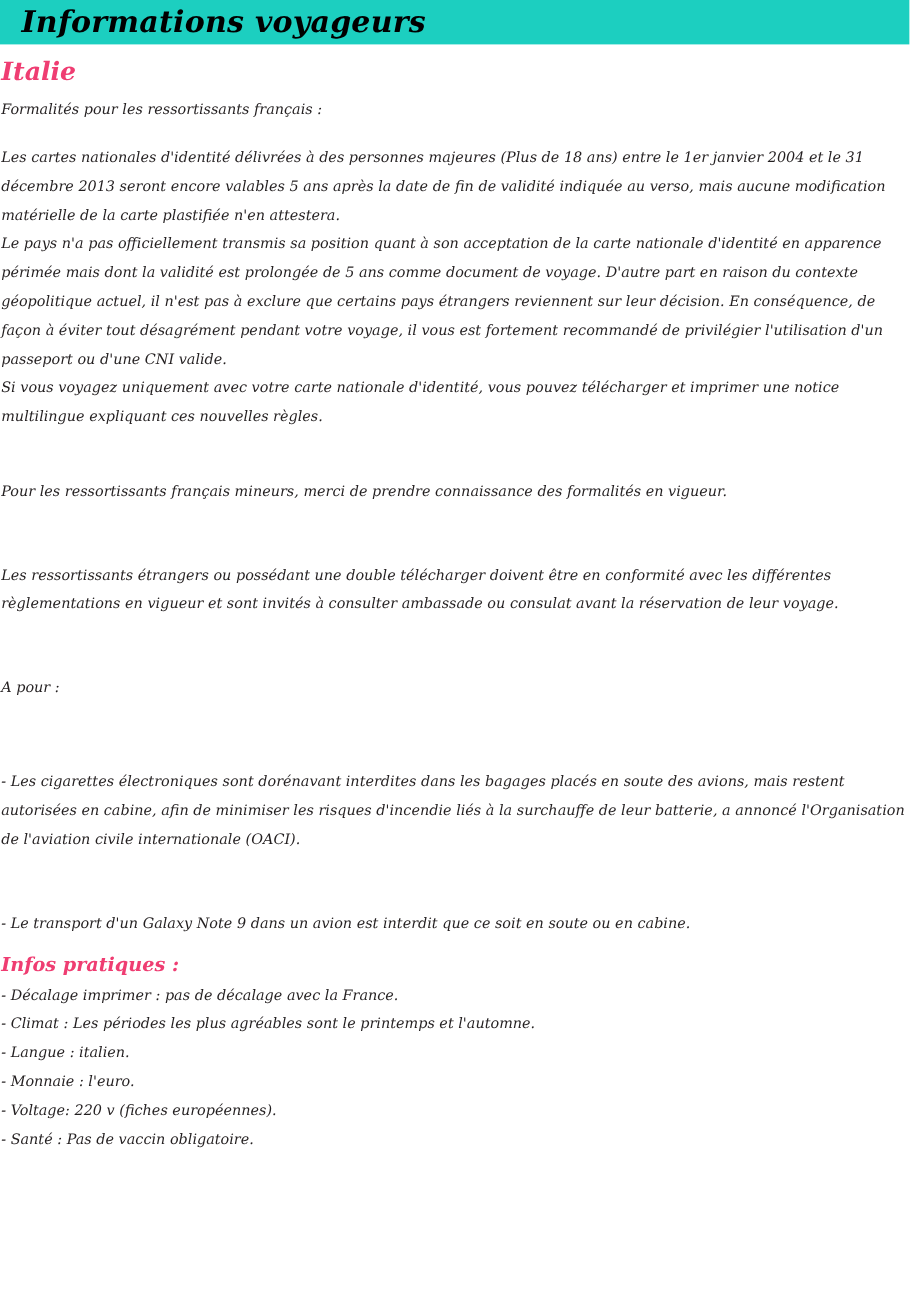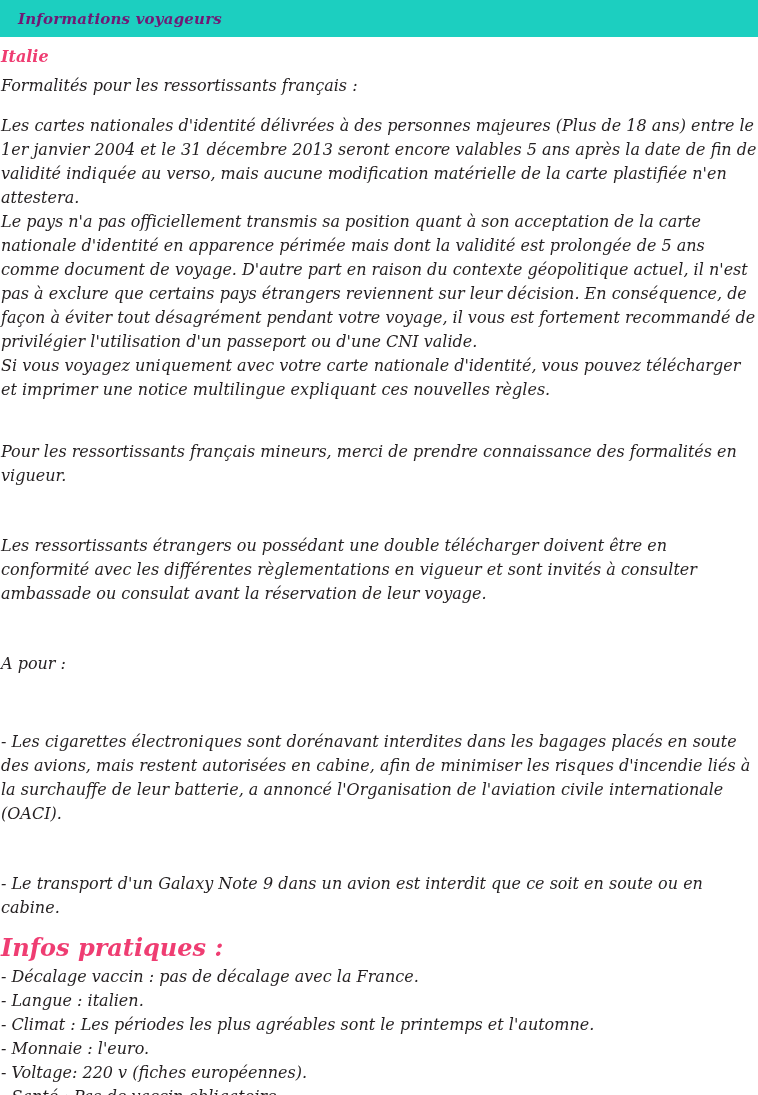--- a/index.html
+++ b/index.html
@@ -22,51 +22,51 @@
     height: 37px;
     display: flex;
     align-items: center;
     padding-left: 18px;
     box-sizing: border-box;
   }
   .banner-title {
     font-family: "DejaVu Serif", serif;
     font-style: italic;
     font-weight: bold;
-    font-size: 15px;
-    color: #701a75;
+    font-size: 25px;
+    color: #000000;
     letter-spacing: 0.2px;
   }
   .content {
     padding: 0 0 0 0;
   }
   h2.country {
     font-family: "DejaVu Serif", serif;
     font-style: italic;
     font-weight: bold;
-    font-size: 16px;
+    font-size: 21px;
     color: #ef3d72;
     margin: 11px 0 0 0;
     padding: 0 0 0 1px;
     line-height: 1.1;
   }
   h2.section {
     font-family: "DejaVu Serif", serif;
     font-style: italic;
     font-weight: bold;
-    font-size: 24px;
+    font-size: 16px;
     color: #ef3d72;
     margin: 14px 0 4px 0;
     padding: 0 0 0 1px;
     line-height: 1.15;
   }
   p.para {
     font-family: "DejaVu Serif", serif;
     font-style: italic;
-    font-size: 16px;
+    font-size: 12px;
     line-height: 24px;
     color: #231f20;
     margin: 0;
     padding: 0 0 0 1px;
   }
   .gap-lg { height: 38px; }
   .gap-sm { height: 16px; }
   .gap-xs { height: 8px; }
   .list p.para { line-height: 24px; }
 </style>
@@ -113,22 +113,22 @@
     <p class="para">- Les cigarettes électroniques sont dorénavant interdites dans les bagages placés en soute des avions, mais restent autorisées en cabine, afin de minimiser les risques d'incendie liés à la surchauffe de leur batterie, a annoncé l'Organisation de l'aviation civile internationale (OACI).</p>
 
     <div class="gap-lg"></div>
     <div class="gap-xs"></div>
 
     <p class="para">- Le transport d'un Galaxy Note 9 dans un avion est interdit que ce soit en soute ou en cabine.</p>
 
     <h2 class="section">Infos pratiques :</h2>
 
     <div class="list">
-      <p class="para">- Décalage vaccin : pas de décalage avec la France.</p>
+      <p class="para">- Décalage imprimer : pas de décalage avec la France.</p>
+      <p class="para">- Climat : Les périodes les plus agréables sont le printemps et l'automne.</p>
       <p class="para">- Langue : italien.</p>
-      <p class="para">- Climat : Les périodes les plus agréables sont le printemps et l'automne.</p>
       <p class="para">- Monnaie : l'euro.</p>
       <p class="para">- Voltage: 220 v (fiches européennes).</p>
       <p class="para">- Santé : Pas de vaccin obligatoire.</p>
     </div>
 
   </div>
 </div>
 
 </body></html>

